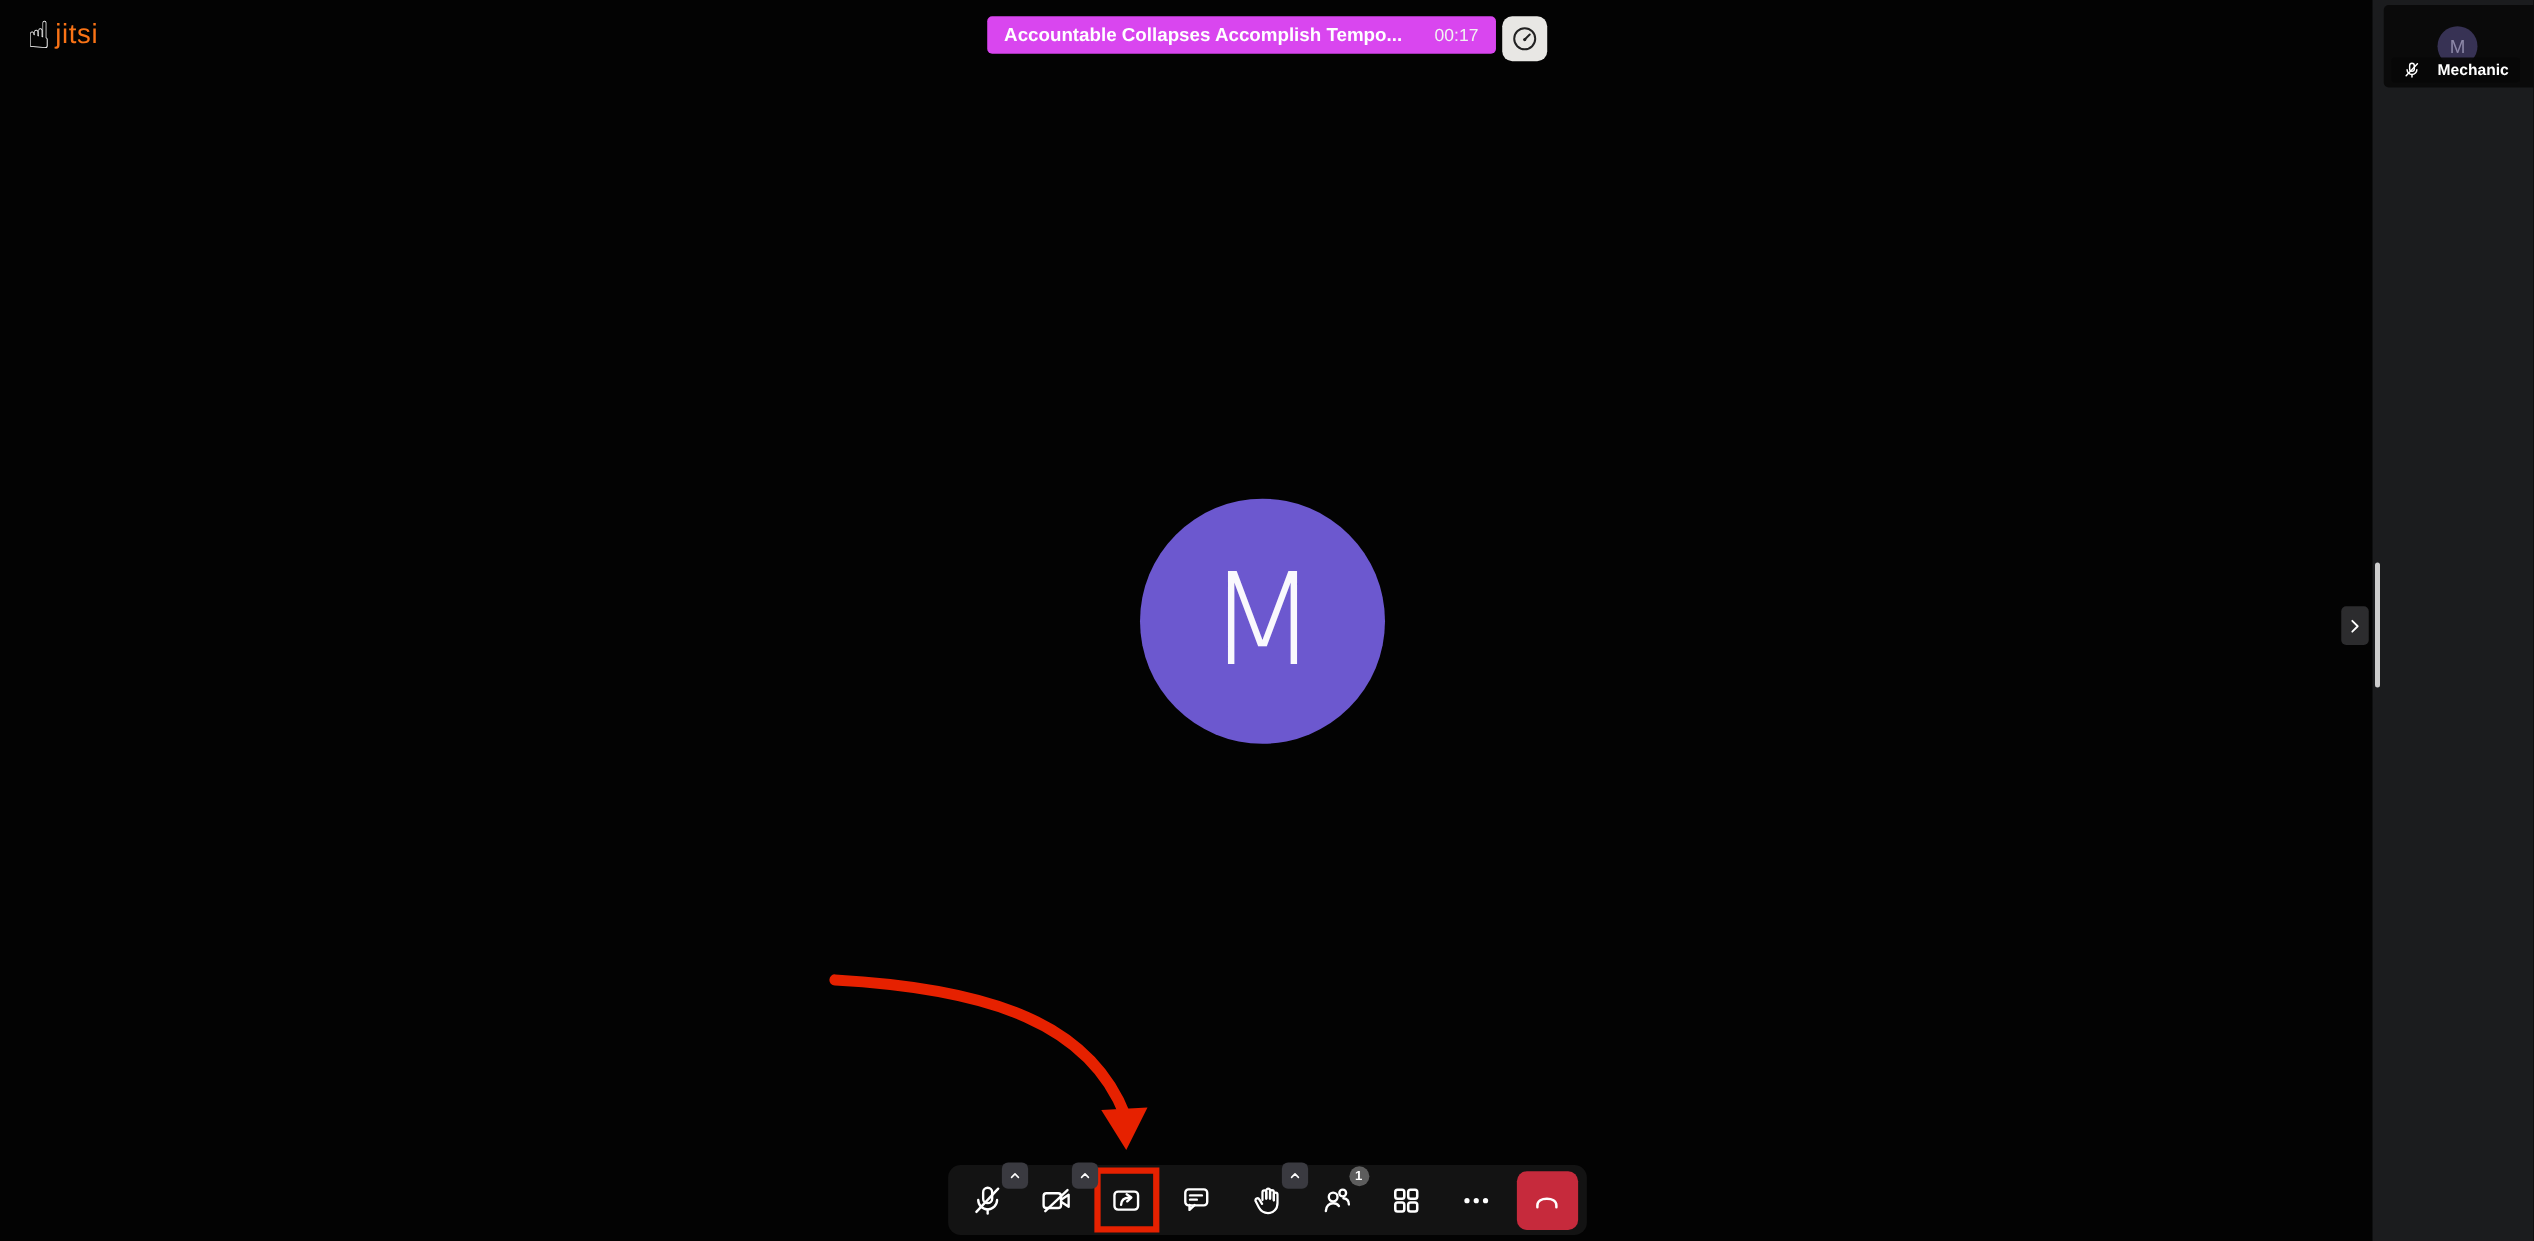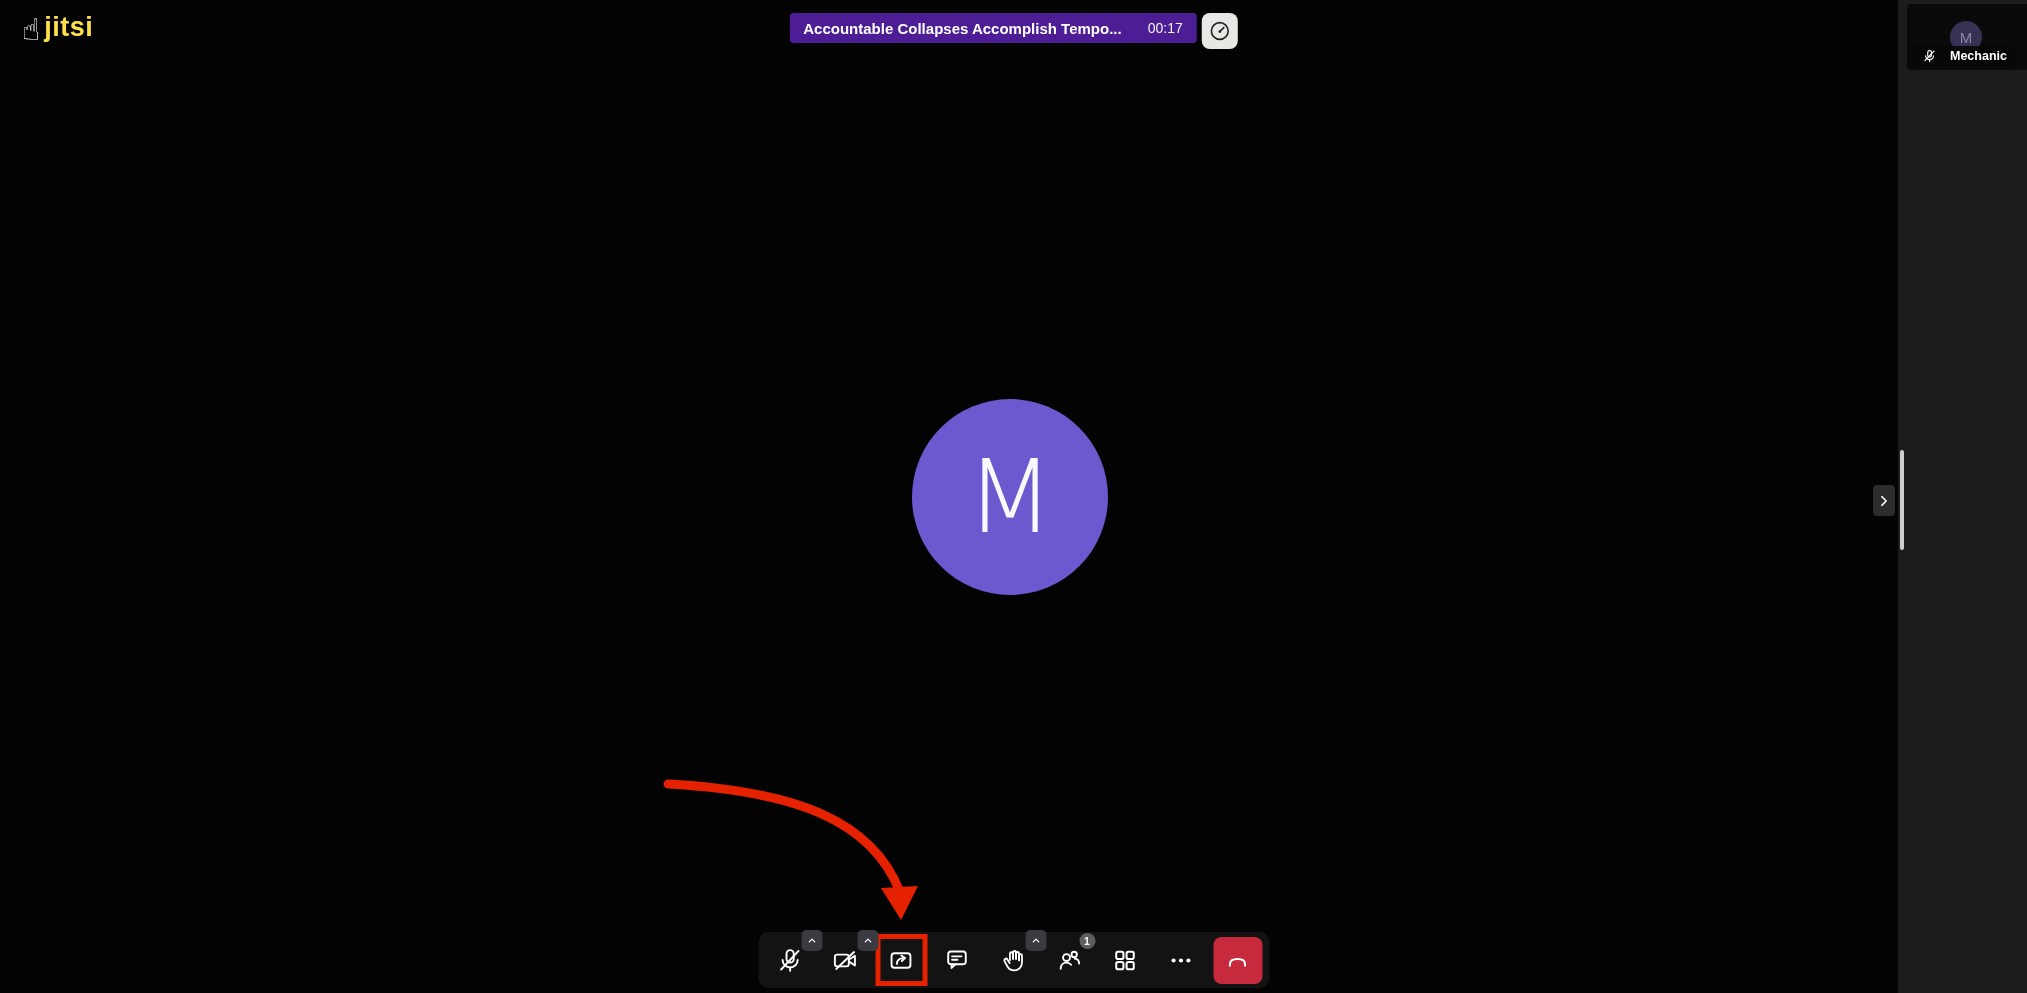--- a/index.html
+++ b/index.html
@@ -7,27 +7,27 @@
   body {
     background:#030303;
     font-family:"Liberation Sans","DejaVu Sans",sans-serif;
     color:#fff;
     position:relative;
   }
 
   
   .logo { position:absolute; left:22px; top:12px; display:flex; align-items:center; gap:4px; cursor:pointer; }
   .logo-hand { font-size:30px; line-height:1; color:#fff; transform:translateY(2px); font-family:"DejaVu Sans",sans-serif; }
-  .logo-text { font-size:27px; font-weight:700; letter-spacing:.5px; color:#fde047; }
+  .logo-text { font-size:22px; font-weight:400; letter-spacing:.5px; color:#f97316; }
 
   
   .topbar { position:absolute; top:13px; left:50%; transform:translateX(-50%); display:flex; align-items:flex-start; gap:5px; }
   .subject-pill {
     height:30px; display:flex; align-items:center; gap:26px;
-    background:#4c1d95; border-radius:4px; padding:0 14px;
+    background:#d946ef; border-radius:4px; padding:0 14px;
   }
   .subject-text { font-size:15px; font-weight:700; white-space:nowrap; color:#fff; }
   .subject-timer { font-size:14px; font-weight:500; color:#f2f2f2; }
   .perf-btn {
     width:36px; height:36px; border-radius:8px; background:#e8e7e4;
     display:flex; align-items:center; justify-content:center; cursor:pointer; border:none;
   }
 
   
   .stage-avatar {

